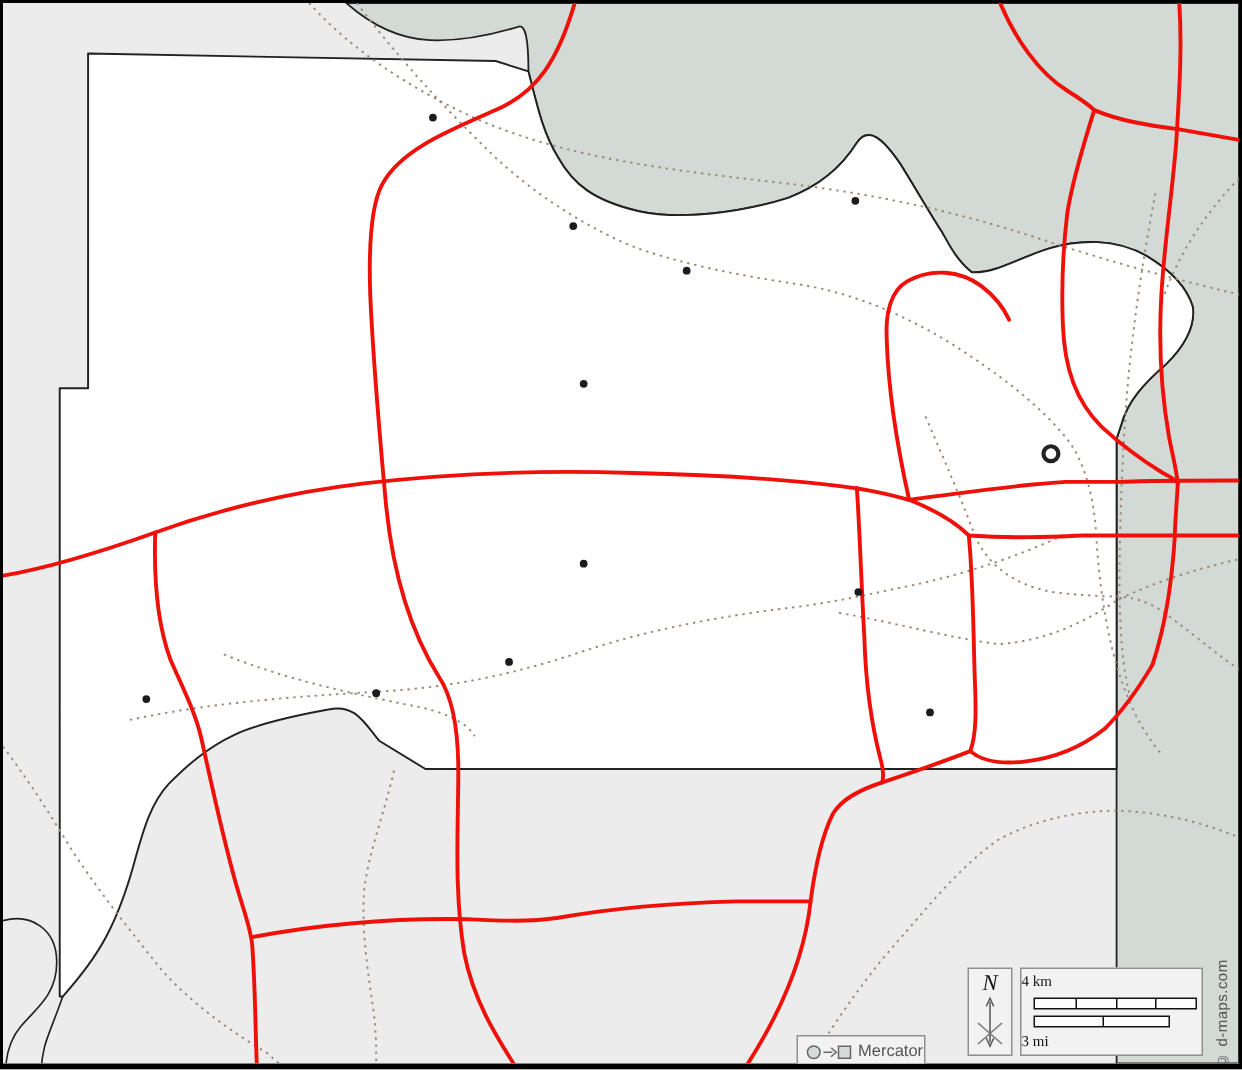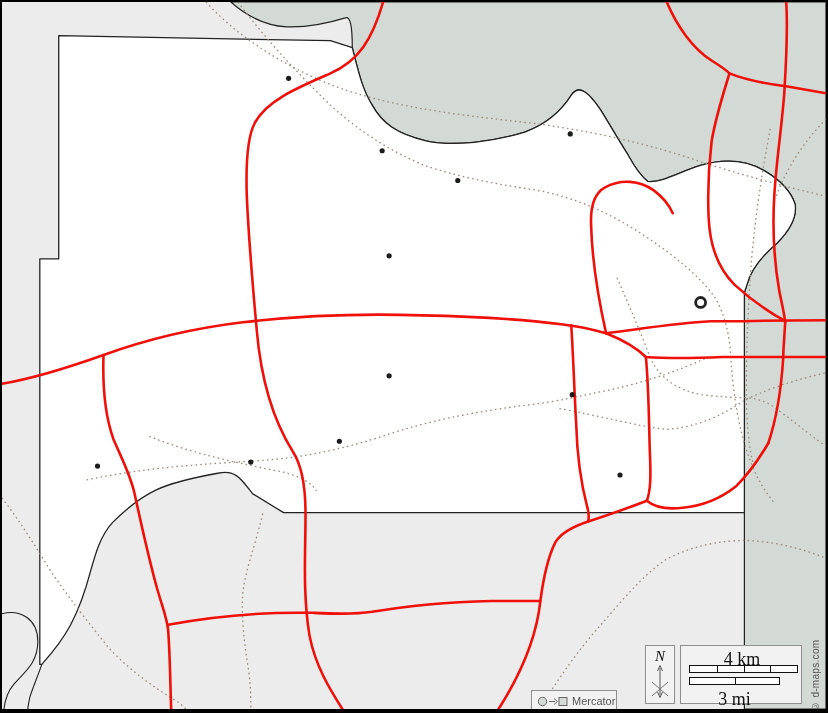--- a/index.html
+++ b/index.html
@@ -12,21 +12,21 @@
   #map-svg{position:absolute;left:0;top:0;width:100%;height:100%;display:block;}
   .legend-box{
     position:absolute;border:1px solid #8f8f8f;background:#f2f2f2;
     box-sizing:border-box;
   }
   #mercator-box{left:529px;top:688px;width:86px;height:23px;display:flex;align-items:center;padding-left:5px;gap:4px;}
   #mercator-box .proj-label{font-size:11px;color:#555;line-height:1;text-align:right;}
   #north-box{left:643px;top:643px;width:30px;height:59px;text-align:center;}
   .north-n{font-family:"Liberation Serif",serif;font-style:italic;font-size:15px;color:#111;line-height:1;margin-top:3px;}
   #scale-box{left:678px;top:643px;width:122px;height:59px;}
-  .scale-label{font-family:"Liberation Serif",serif;font-size:18px;color:#111;line-height:1;position:absolute;text-align:center;}
+  .scale-label{font-family:"Liberation Serif",serif;font-size:10px;color:#111;line-height:1;position:absolute;}
   #km-label{left:0;width:122px;top:4px;}
   #mi-label{left:0;width:107px;top:44px;}
   .bar{position:absolute;background:#fdfdfd;border:1px solid #111;box-sizing:border-box;}
   #km-bar{left:8px;top:19px;width:109px;height:8px;}
   #mi-bar{left:8px;top:31px;width:91px;height:8px;}
   .tick{position:absolute;top:0;bottom:0;width:1px;background:#111;}
   #copyright{
     position:absolute;left:808px;top:626px;height:84px;
     writing-mode:vertical-rl;transform:rotate(180deg);
     font-size:10px;color:#555;letter-spacing:.3px;white-space:nowrap;

